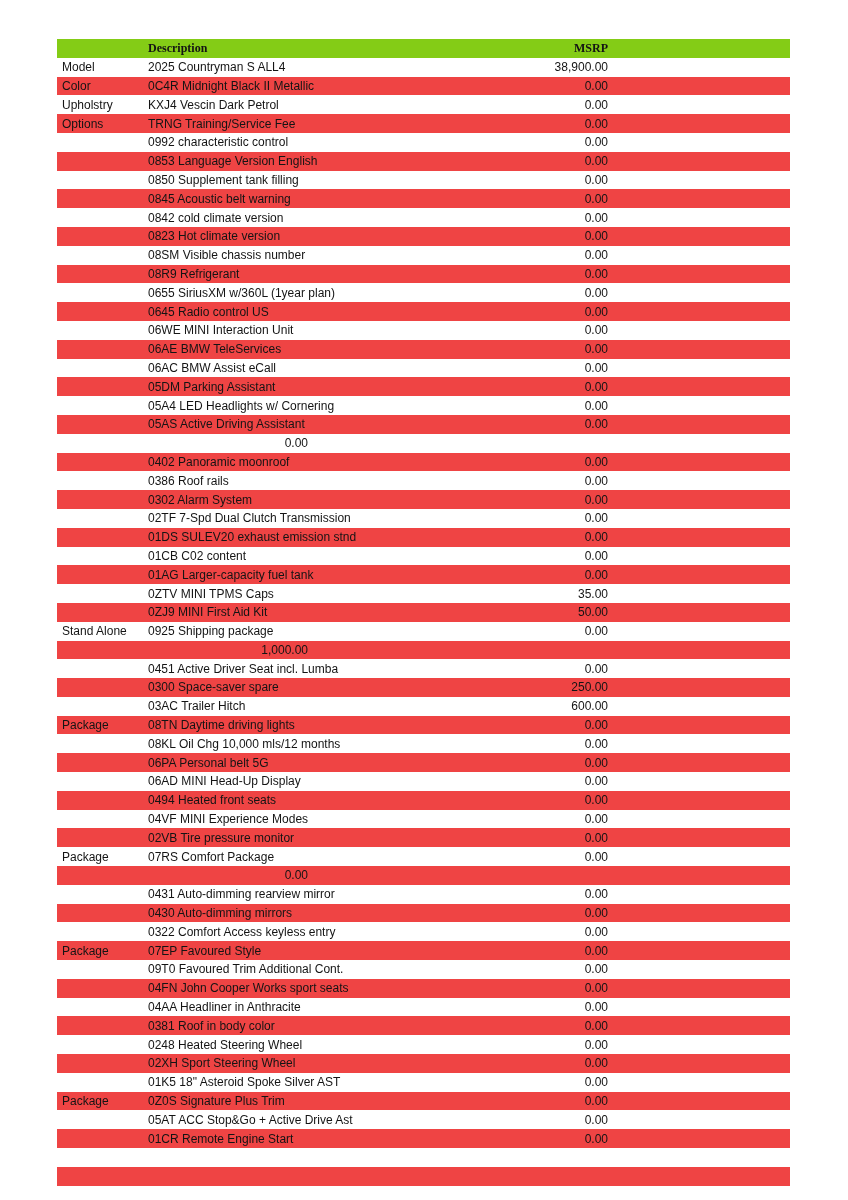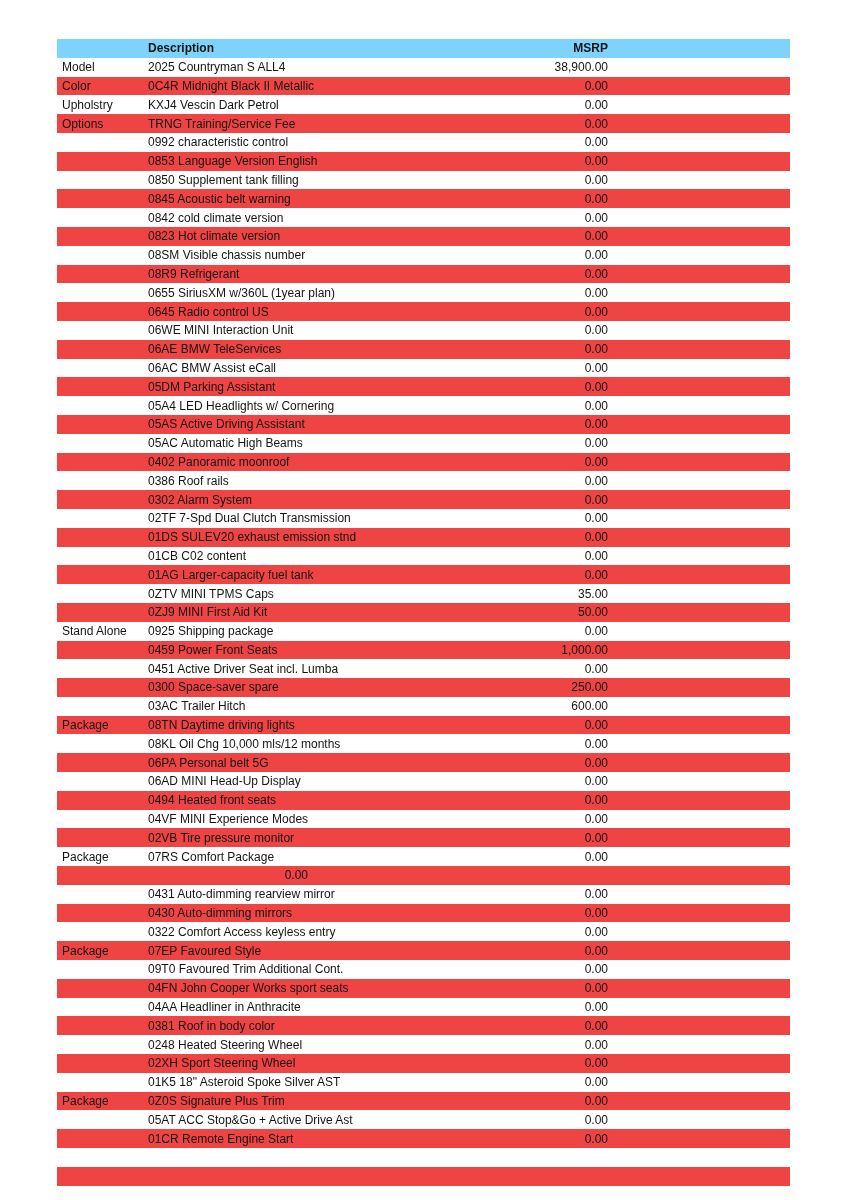--- a/index.html
+++ b/index.html
@@ -25,21 +25,21 @@
     align-items: center;
     height: 18.8px;
     background: #ffffff;
   }
   .row.striped { background: #ef4444; }
   .cell { white-space: nowrap; overflow: hidden; }
   .cell.cat  { width: 91px;  padding-left: 5px; }
   .cell.desc { width: 300px; }
   .cell.msrp { width: 160px; text-align: right; }
   .cell.fill { flex: 1; }
-  .header-row { background: #7dd3fc; }
+  .header-row { background: #84cc16; font-family: Liberation Serif, serif; }
   .header-row .cell { font-weight: bold; }
 </style>
 </head>
 <body>
 
 <div class="sheet">
   <div class="options-table">
     <div class="row header-row">
       <div class="cell cat"></div>
       <div class="cell desc">Description</div>
@@ -162,21 +162,20 @@
           <div class="cell fill"></div>
         </div>
         <div class="row striped">
           <div class="cell cat"></div>
           <div class="cell desc">05AS Active Driving Assistant</div>
           <div class="cell msrp">0.00</div>
           <div class="cell fill"></div>
         </div>
         <div class="row">
           <div class="cell cat"></div>
-          <div class="cell desc">05AC Automatic High Beams</div>
           <div class="cell msrp">0.00</div>
           <div class="cell fill"></div>
         </div>
         <div class="row striped">
           <div class="cell cat"></div>
           <div class="cell desc">0402 Panoramic moonroof</div>
           <div class="cell msrp">0.00</div>
           <div class="cell fill"></div>
         </div>
         <div class="row">
@@ -228,21 +227,20 @@
           <div class="cell fill"></div>
         </div>
         <div class="row">
           <div class="cell cat">Stand Alone</div>
           <div class="cell desc">0925 Shipping package</div>
           <div class="cell msrp">0.00</div>
           <div class="cell fill"></div>
         </div>
         <div class="row striped">
           <div class="cell cat"></div>
-          <div class="cell desc">0459 Power Front Seats</div>
           <div class="cell msrp">1,000.00</div>
           <div class="cell fill"></div>
         </div>
         <div class="row">
           <div class="cell cat"></div>
           <div class="cell desc">0451 Active Driver Seat incl. Lumba</div>
           <div class="cell msrp">0.00</div>
           <div class="cell fill"></div>
         </div>
         <div class="row striped">

